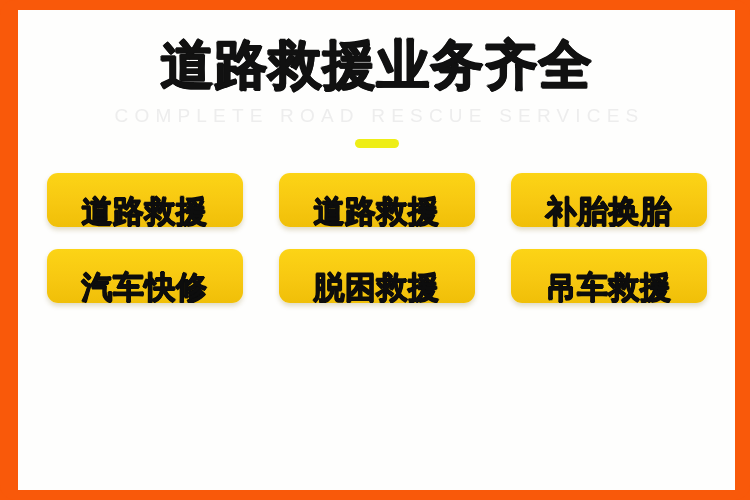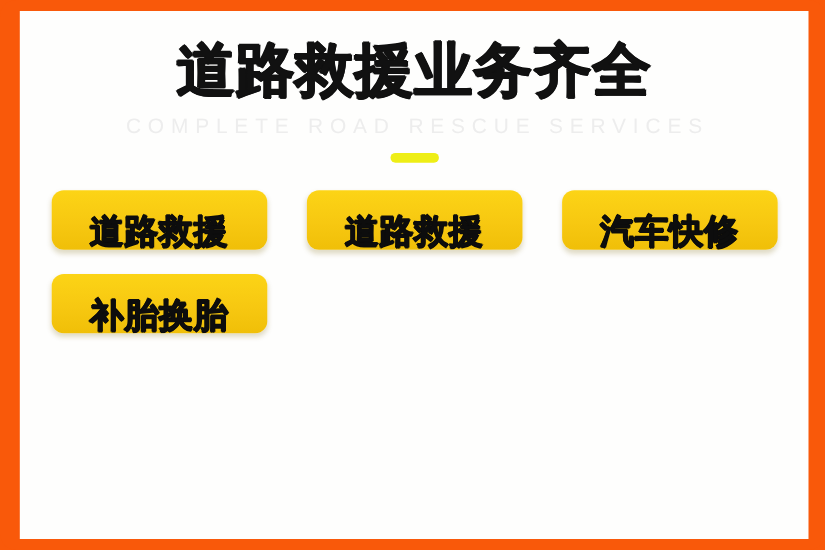--- a/index.html
+++ b/index.html
@@ -140,28 +140,34 @@
 
       <button class="svc-btn">
         <span class="svc-btn-label">道路救援</span>
       </button>
 
       <button class="svc-btn">
         <span class="svc-btn-label">道路救援</span>
       </button>
 
       <button class="svc-btn">
+        <span class="svc-btn-label">补胎换胎</span>
+      </button>
+
+      <button class="svc-btn">
         <span class="svc-btn-label">汽车快修</span>
       </button>
 
       <button class="svc-btn">
-        <span class="svc-btn-label">补胎换胎</span>
+        <span class="svc-btn-label">脱困救援</span>
       </button>
 
 
 
 
-
+      <button class="svc-btn">
+        <span class="svc-btn-label">吊车救援</span>
+      </button>
 
     </div>
 
   </div>
 </div>
 
 </body></html>

